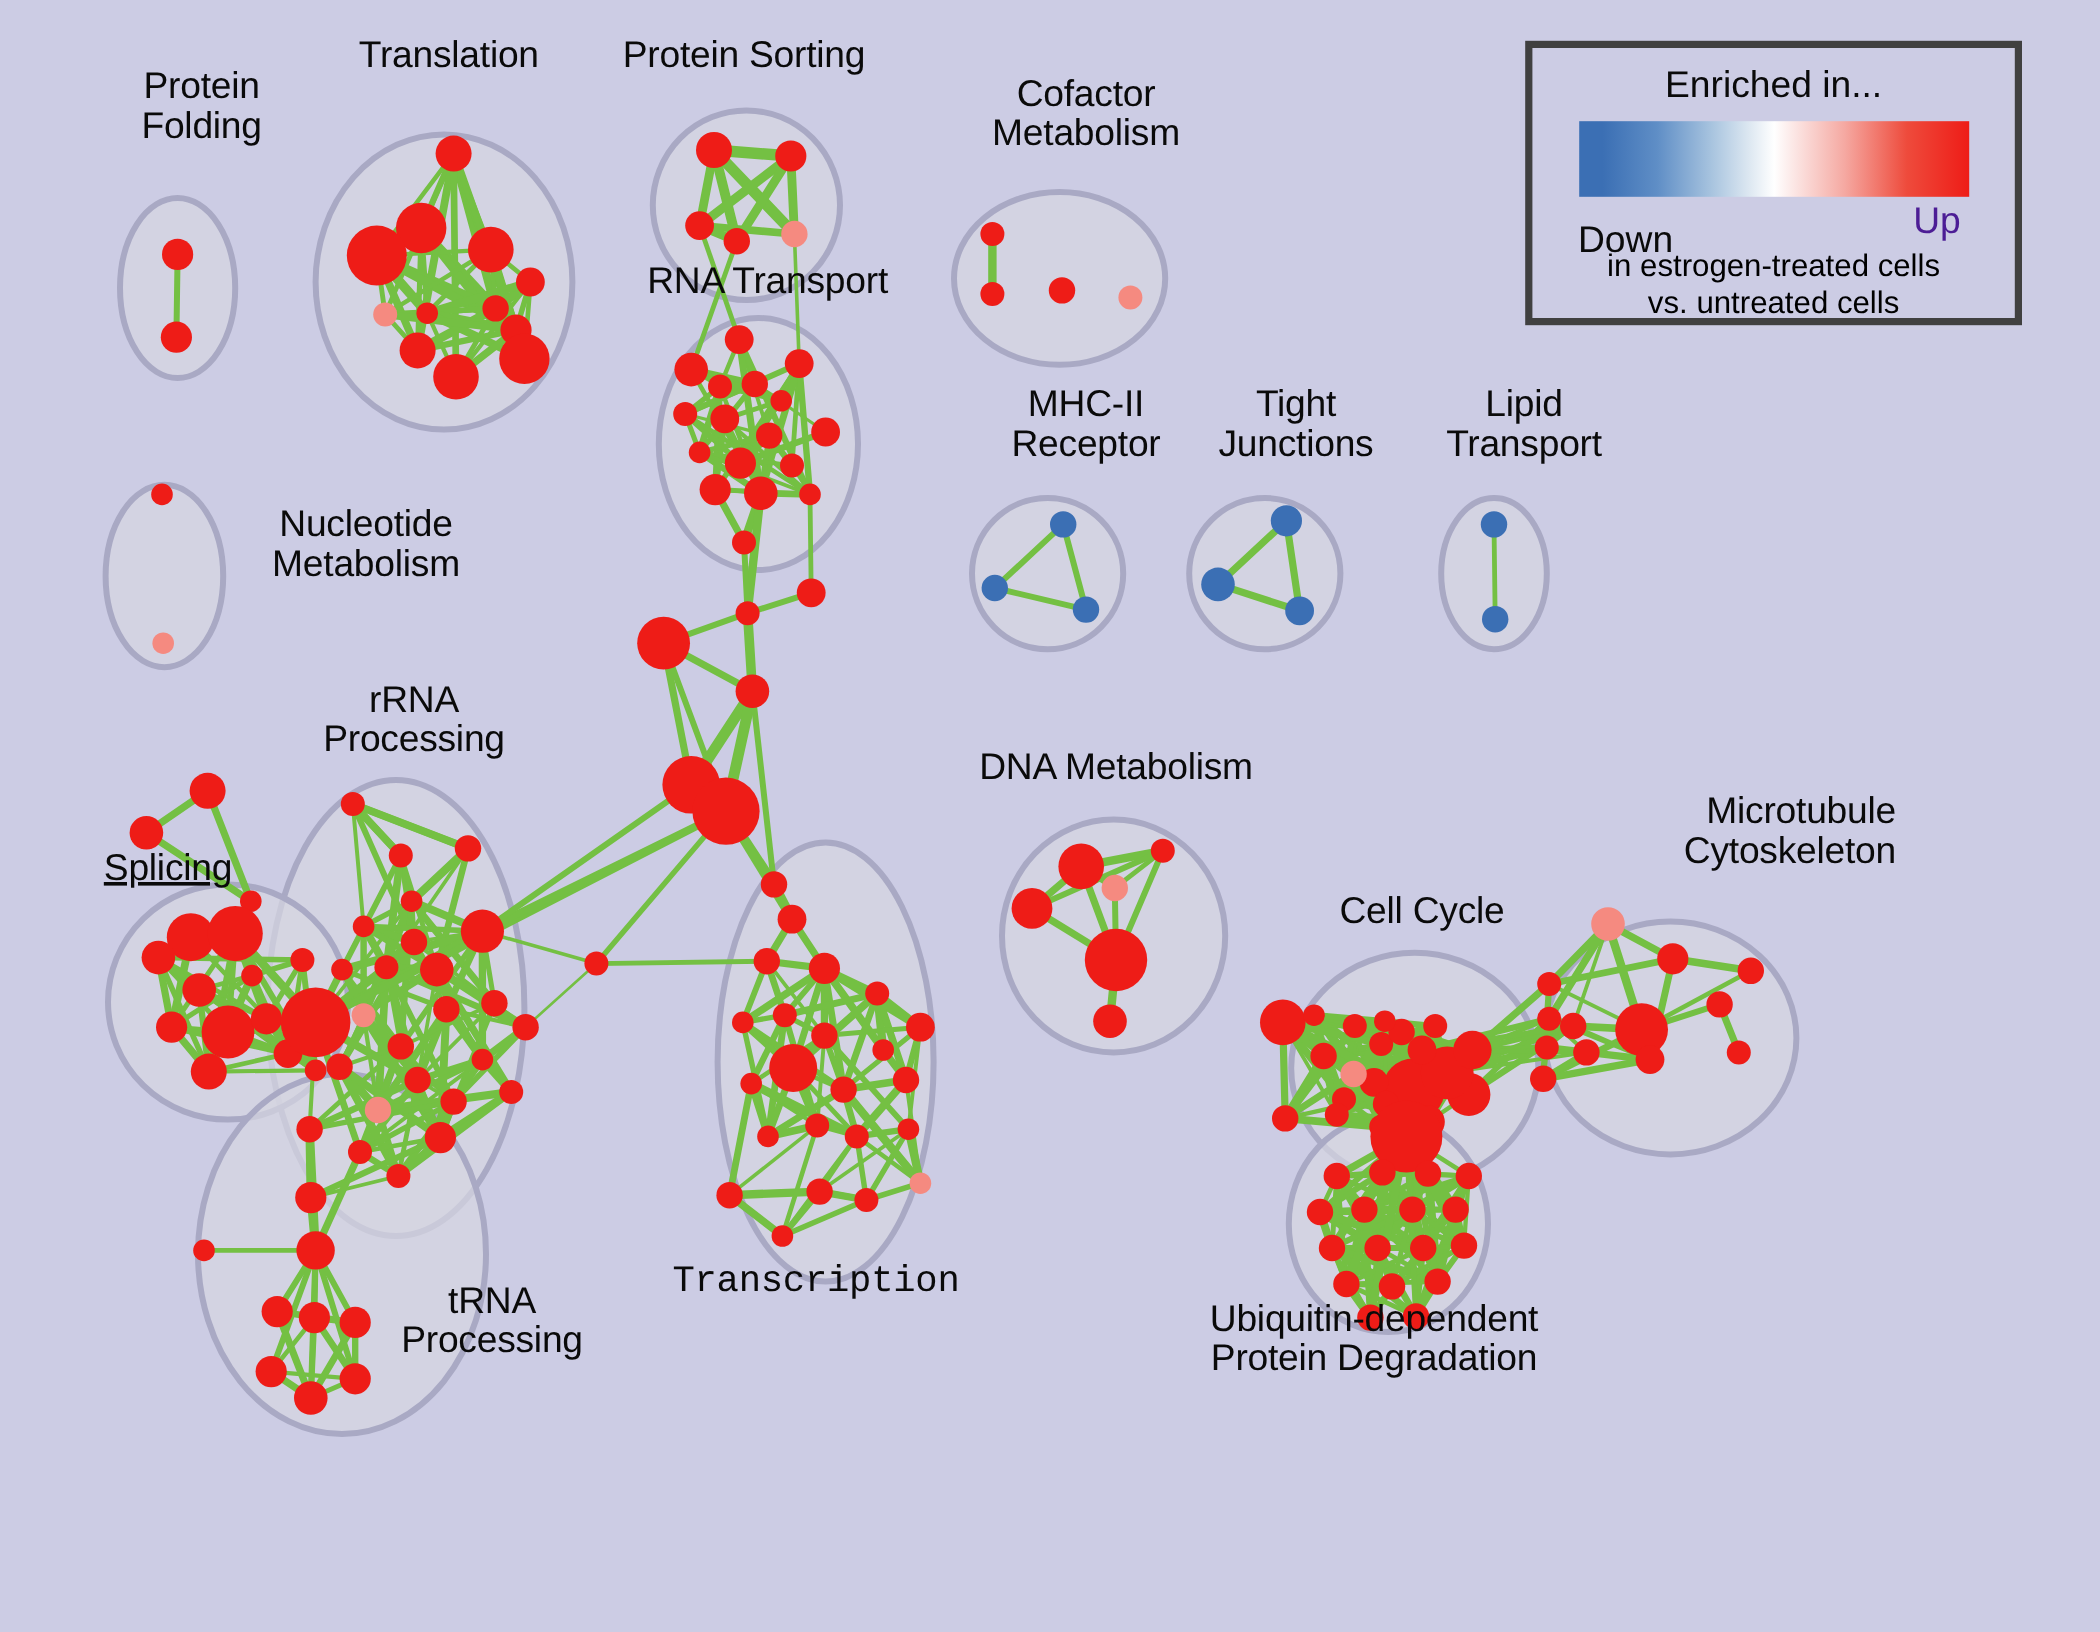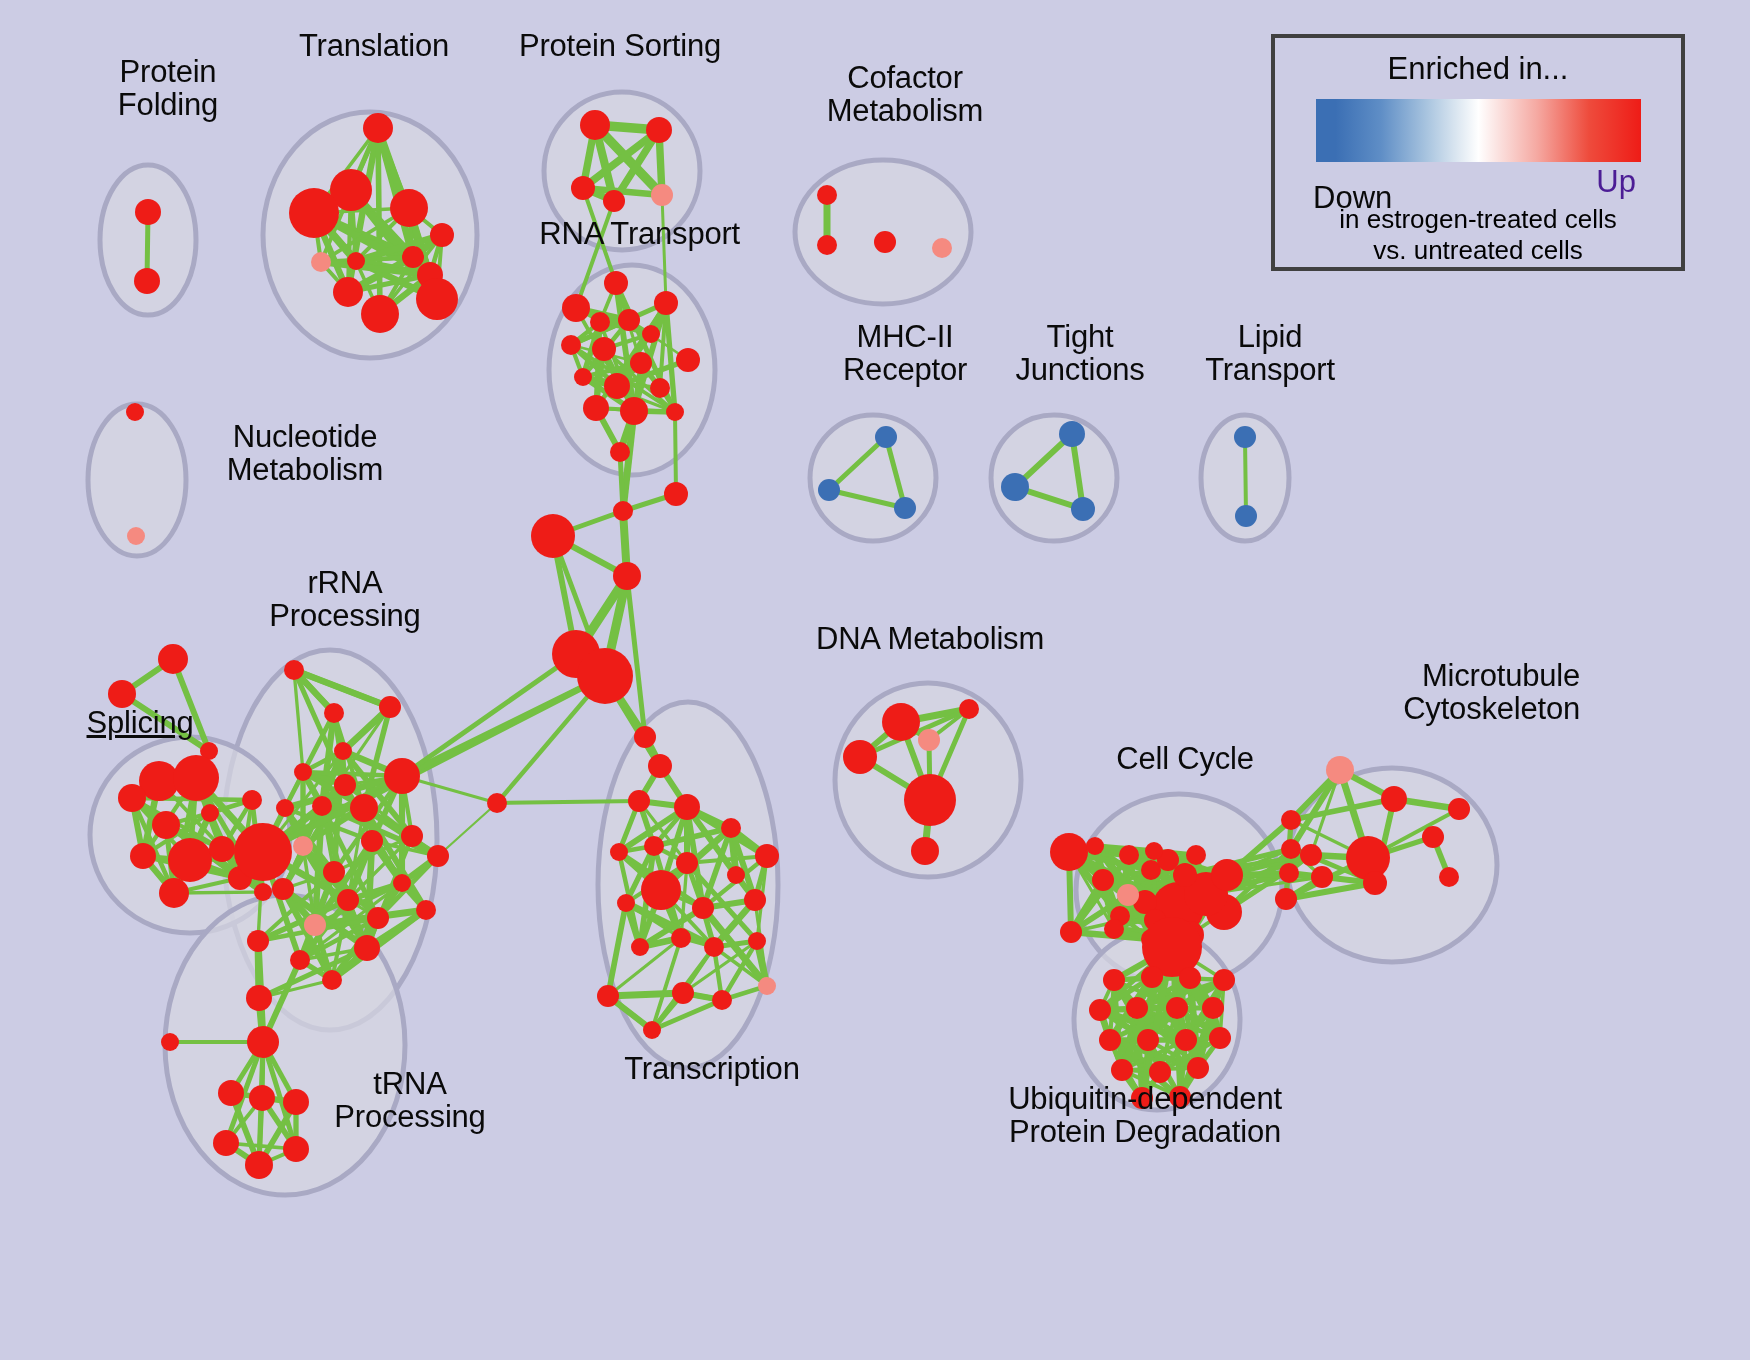--- a/index.html
+++ b/index.html
@@ -32,21 +32,21 @@
     text-align: center;
     pointer-events: none;
   }
   #legend-box {
     position: absolute;
     left: 1271px;
     top: 34px;
     width: 414px;
     height: 237px;
     background: #ccccE4;
-    border: 4px solid #404040;
+    border: 6px solid #404040;
     box-sizing: border-box;
   }
   #legend-title {
     text-align: center;
     font-size: 31px;
     color: #0a0a0a;
     margin-top: 13px;
     font-family: "Liberation Sans", sans-serif;
   }
   #legend-bar {
@@ -983,21 +983,21 @@
 Junctions</div>
       <div class="cluster-label" style="left: 1165px; top: 321px; width: 210px;">Lipid
 Transport</div>
       <div class="cluster-label" style="left: 240px; top: 567px; width: 210px;">rRNA
 Processing</div>
       <div class="cluster-label" style="left: 50px; top: 707px; width: 180px; text-decoration: underline;">Splicing</div>
       <div class="cluster-label" style="left: 795px; top: 623px; width: 270px;">DNA Metabolism</div>
       <div class="cluster-label" style="left: 1300px; top: 660px; width: 280px; text-align: right;">Microtubule
 Cytoskeleton</div>
       <div class="cluster-label" style="left: 1085px; top: 743px; width: 200px;">Cell Cycle</div>
-      <div class="cluster-label" style="left: 592px; top: 1053px; width: 240px;">Transcription</div>
+      <div class="cluster-label" style="left: 560px; top: 1053px; width: 240px; font-family: Liberation Mono, monospace;">Transcription</div>
       <div class="cluster-label" style="left: 295px; top: 1068px; width: 230px;">tRNA
 Processing</div>
       <div class="cluster-label" style="left: 965px; top: 1083px; width: 360px;">Ubiquitin-dependent
 Protein Degradation</div>
     </div>
 
   <div id="legend-box">
     <div id="legend-title">Enriched in...</div>
     <div id="legend-bar"></div>
     <div id="legend-ends">

